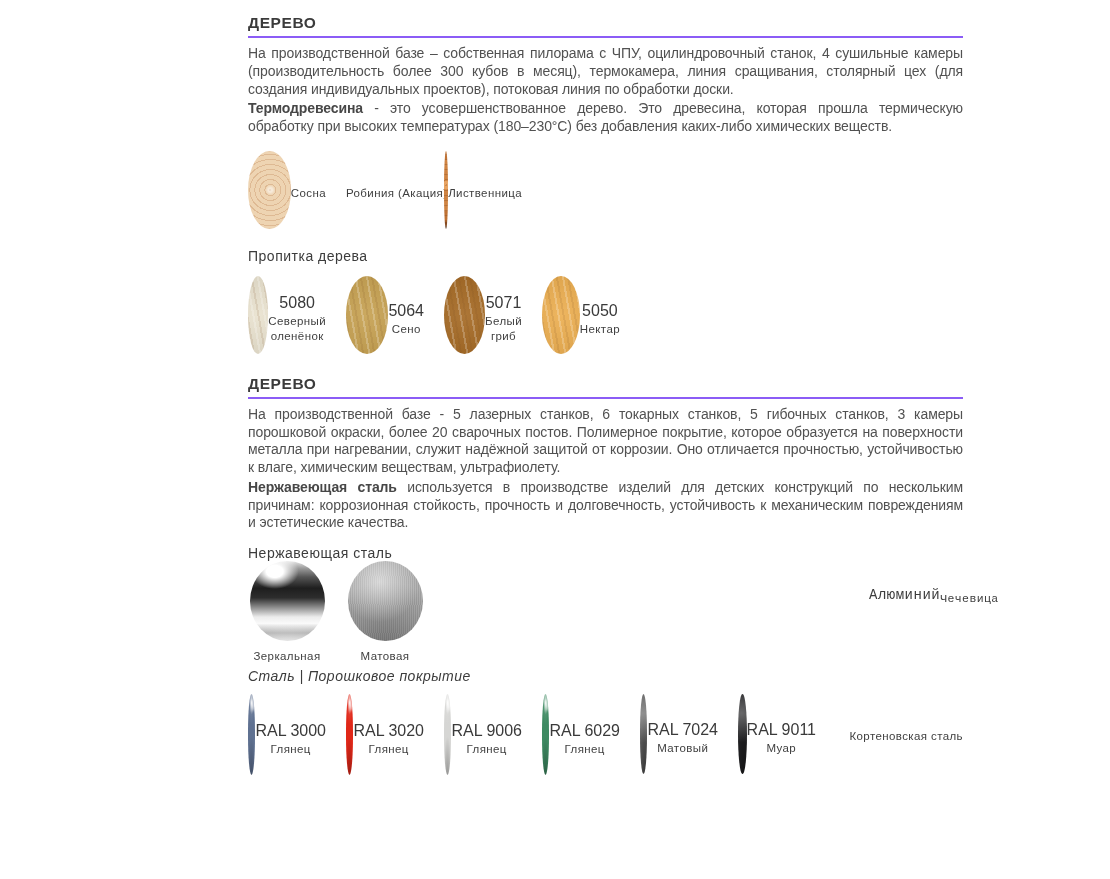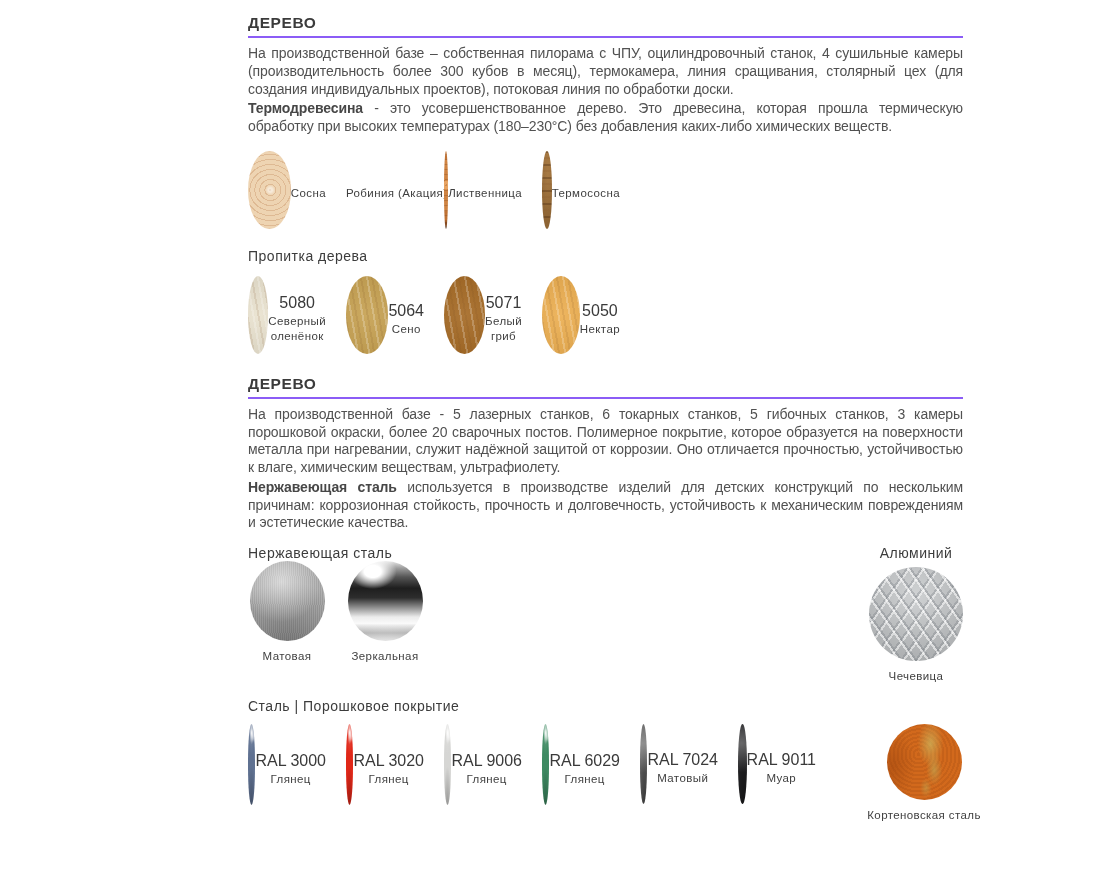--- a/index.html
+++ b/index.html
@@ -104,25 +104,25 @@
   }
 
   
   .row-wood { margin-top:15px; }
   .imp-title { margin-top:19px; }
   .row-imp { margin-top:12px; }
   .metal-title { margin-top:21px; }
   .metals-row { margin-top:13px; display:flex; justify-content:space-between; align-items:flex-start; }
   .stainless-group .spheres { display:flex; gap:20px; margin-top:9px; height:84px; align-items:center; }
   .stainless-group .cell { display:flex; flex-direction:column; align-items:center; }
-  .alu-group { display:flex; flex-direction:column; align-items:center; width:94px; }
+  .alu-group { display:flex; flex-direction:row; align-items:center; width:94px;font-family:Liberation Mono, monospace; }
   .alu-group .circle { margin-top:6px; }
-  .powder-title { margin-top:14px; }
+  .powder-title { margin-top:14px;font-style:italic; }
   .row-powder { margin-top:10px; display:flex; gap:20px; align-items:flex-start; }
-  .cell-corten { margin-left:auto; display:flex; flex-direction:column; align-items:center;justify-content:flex-end; }
+  .cell-corten { margin-left:auto; display:flex; flex-direction:row; align-items:center;justify-content:flex-end; }
   .labels-center { display:flex; flex-direction:row; align-items:center; }
 </style>
 </head>
 <body>
 
 <div class="container">
 
   <div>
     <h1 class="section-title">ДЕРЕВО</h1>
     <p class="body"><span>На производственной базе – собственная пилорама с ЧПУ, оцилиндровочный станок, 4 сушильные камеры (производительность более 300 кубов в месяц), термокамера, линия сращивания, столярный цех (для создания индивидуальных проектов), потоковая линия по обработки доски.</span></p>
@@ -133,24 +133,20 @@
         <div class="circle tex-pine" style="background-color: rgb(238, 212, 178);"></div>
         <div class="lbl">Сосна</div>
       </div>
       <div class="cell labels-center">
         <div class="circle tex-robinia" style="background-color: rgb(171, 136, 92);"></div>
         <div class="lbl">Робиния (Акация)</div>
       </div>
       <div class="cell labels-center">
         <div class="circle tex-larch" style="background-color: rgb(201, 127, 66);"></div>
         <div class="lbl">Лиственница</div>
-      </div>
-      <div class="cell labels-center">
-        <div class="circle tex-thermopine" style="background-color: rgb(162, 118, 63);"></div>
-        <div class="lbl">Термососна</div>
       </div>
     </div>
 
     <h2 class="sub-title imp-title">Пропитка дерева</h2>
 
     <div class="swatch-row row-imp">
       <div class="cell labels-center">
         <div class="circle tex-grain" style="background-color: rgb(233, 226, 207);"></div>
         <div class="lbl">
           <div class="code">5080</div>
@@ -185,26 +181,26 @@
   <div>
     <h1 class="section-title metal-title">ДЕРЕВО</h1>
     <p class="body"><span>На производственной базе - 5 лазерных станков, 6 токарных станков, 5 гибочных станков, 3 камеры порошковой окраски, более 20 сварочных постов. Полимерное покрытие, которое образуется на поверхности металла при нагревании, служит надёжной защитой от коррозии. Оно отличается прочностью, устойчивостью к влаге, химическим веществам, ультрафиолету.</span></p>
     <p class="body" style="margin-top:2px;"><b>Нержавеющая сталь</b><span> используется в производстве изделий для детских конструкций по нескольким причинам: коррозионная стойкость, прочность и долговечность, устойчивость к механическим повреждениям и эстетические качества.</span></p>
 
     <div class="metals-row">
       <div class="stainless-group">
         <h2 class="sub-title">Нержавеющая сталь</h2>
         <div class="spheres">
           <div class="cell">
+            <div class="circle sphere sphere-chrome" style="background-color: rgb(201, 201, 201);"></div>
+            <div class="lbl">Зеркальная</div>
+          </div>
+          <div class="cell">
             <div class="circle sphere sphere-brushed" style="background-color: rgb(168, 168, 168);"></div>
             <div class="lbl">Матовая</div>
-          </div>
-          <div class="cell">
-            <div class="circle sphere sphere-chrome" style="background-color: rgb(201, 201, 201);"></div>
-            <div class="lbl">Зеркальная</div>
           </div>
         </div>
       </div>
       <div class="alu-group">
         <h2 class="sub-title">Алюминий</h2>
         <div class="circle tex-checker" style="background-color: rgb(191, 194, 196);"></div>
         <div class="lbl">Чечевица</div>
       </div>
     </div>
 

